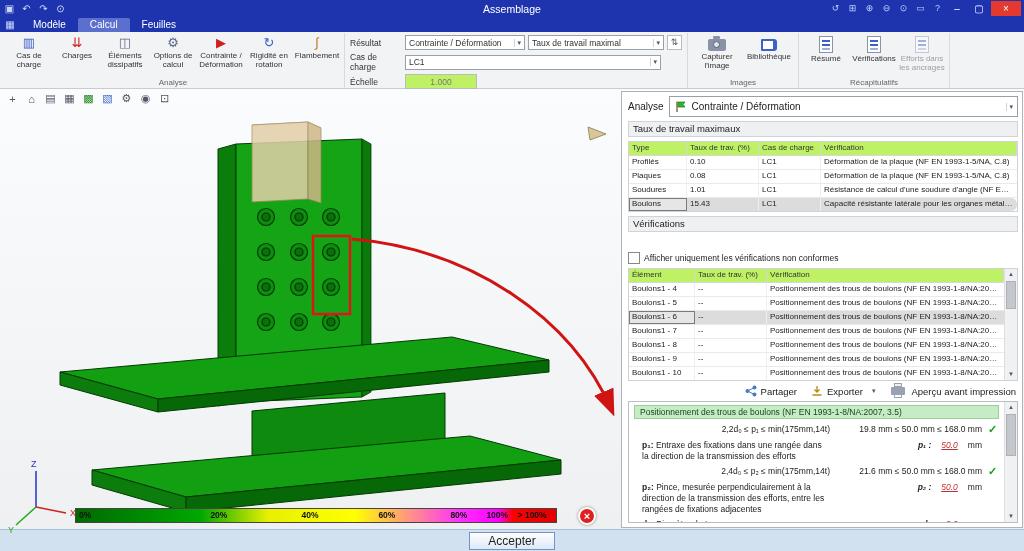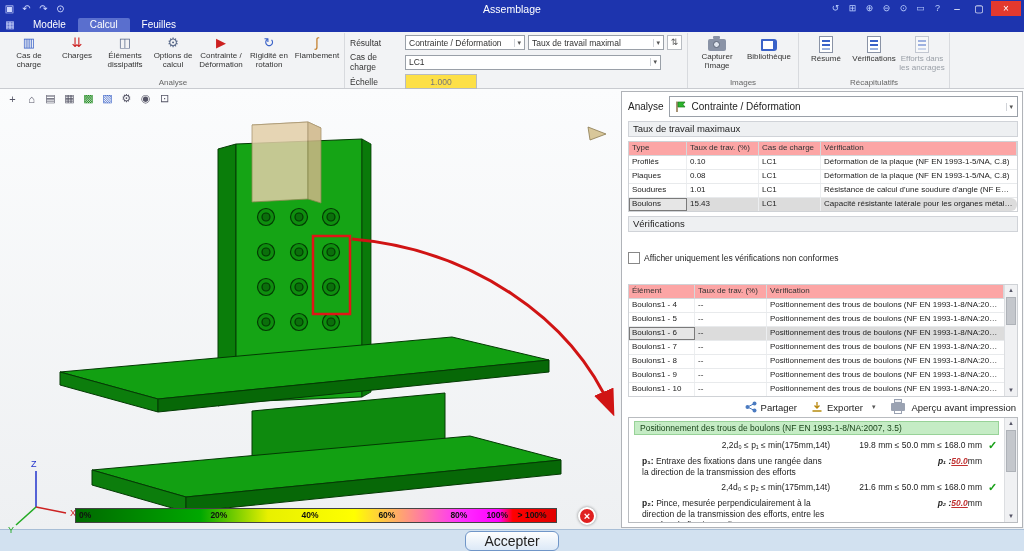--- a/index.html
+++ b/index.html
@@ -29,21 +29,21 @@
   .rbtn.disabled{color:#9aa0a8;}
   .ricon{font-size:13px;height:16px;line-height:16px;}
   .ic-blue{color:#3a62c8}.ic-red{color:#cc2020}.ic-steel{color:#5a6a8a}.ic-orange{color:#c07820}
   .res-rows{display:flex;flex-direction:column;gap:2px;padding:2px 2px 0;}
   .res-row{display:flex;align-items:center;gap:3px;font-size:8.5px;color:#333;}
   .res-label{width:52px;}
   .select{border:1px solid #9aa0a8;background:#fff;height:13px;display:flex;align-items:center;padding:0 3px;font-size:8.5px;}
   .sel-text{flex:1;white-space:nowrap;overflow:hidden;}
   .caret{font-size:7px;color:#555;margin-left:3px;border-left:1px solid #d0d3d8;padding-left:2px;}
   .w112{width:112px}.w128{width:128px}.w248{width:248px}
-  .txt-disabled{border:1px solid #b8bcc2;background:#fde047;color:#777;height:13px;width:70px;display:flex;
+  .txt-disabled{border:1px solid #b8bcc2;background:#bef264;color:#777;height:13px;width:70px;display:flex;
         align-items:center;justify-content:center;font-size:8.5px;}
   .spin{font-size:9px;color:#555;border:1px solid #b8bcc2;background:#fff;height:13px;width:13px;text-align:center;line-height:12px;}
   
   .camera-icon{width:18px;height:12px;background:#8a93a6;border-radius:2px;position:relative;margin:4px 0 1px;}
   .camera-icon::before{content:"";position:absolute;top:-3px;left:5px;width:7px;height:3px;background:#8a93a6;border-radius:1px;}
   .camera-icon::after{content:"";position:absolute;top:2px;left:5px;width:7px;height:7px;border-radius:50%;background:#dfe4ee;border:1px solid #5a6375;box-sizing:border-box;}
   .book-icon{width:16px;height:12px;background:#3a62c8;border-radius:1px 3px 3px 1px;position:relative;margin:4px 0 1px;}
   .book-icon::after{content:"";position:absolute;left:2px;top:2px;right:4px;bottom:2px;background:#fff;}
   .doc-icon{width:12px;height:15px;background:#fff;border:1px solid #8a93a6;position:relative;margin:1px 0;}
   .doc-icon::after{content:"";position:absolute;left:2px;top:3px;right:2px;height:2px;background:#3a62c8;box-shadow:0 4px 0 #3a62c8,0 8px 0 #9ab2e0;}
@@ -65,50 +65,50 @@
     font-size:11px;font-weight:bold;box-sizing:border-box;z-index:3;}
   
   .panel{position:absolute;top:2px;right:1px;bottom:1px;width:402px;background:#fff;border:1px solid #b0b3b8;
     display:flex;flex-direction:column;gap:4px;padding:4px 4px 4px 6px;z-index:5;box-sizing:border-box;}
   .analyse-row{display:flex;align-items:center;gap:5px;font-size:10px;color:#222;}
   .big-select{flex:1;border:1px solid #9aa0a8;height:19px;display:flex;align-items:center;gap:5px;padding:0 4px;font-size:10px;}
   .section-hdr{background:#eef0f2;border:1px solid #d0d3d8;height:14px;line-height:13px;padding:0 4px;font-size:9.5px;color:#222;}
   .tbl{border:1px solid #cfd2d6;font-size:8px;color:#222;}
   .tr{display:flex;border-bottom:1px solid #e8eaec;height:13px;line-height:12px;}
   .tr:last-child{border-bottom:none;border-radius:6px;}
-  .tr.hdr{background:#fca5a5;border-bottom:1px solid #d5d8db;color:#333;}
+  .tr.hdr{background:#bef264;border-bottom:1px solid #d5d8db;color:#333;}
   .td{padding:0 3px;border-right:1px solid #eceef0;white-space:nowrap;overflow:hidden;text-overflow:ellipsis;box-sizing:border-box;}
   .tr.hdr .td{border-right:1px solid #d5d8db;}
   .td:last-child{border-right:none;flex:1;}
   .c1{width:58px}.c2{width:72px}.c3{width:62px}
   .e1{width:66px}.e2{width:72px}
   .tr.selected{background:#dcdcdc;}
   .focus-cell{background:#e6e6e6;outline:1px solid #7a7a7a;outline-offset:-1px;}
-  .vwrap{display:flex;border:1px solid #cfd2d6;margin-top:16px;}
+  .vwrap{display:flex;border:1px solid #cfd2d6;}
   .vwrap .tbl{border:none;flex:1;min-width:0;}
   .sbar{width:12px;background:#f0f1f3;border-left:1px solid #dcdee1;display:flex;flex-direction:column;align-items:center;}
   .sb-btn{height:11px;font-size:6px;color:#556;line-height:11px;}
   .sb-thumb{width:8px;height:26px;background:#c4c7cc;border:1px solid #aeb2b8;margin-top:1px;}
   .panel-toolbar{display:flex;justify-content:flex-end;align-items:center;gap:14px;font-size:9.5px;color:#222;padding:0 2px;}
   .ptool{display:flex;align-items:center;gap:4px;cursor:default;}
   
   .detail{flex:1;border:1px solid #b9bcc0;display:flex;min-height:0;}
   .detail-content{flex:1;padding:3px 5px;display:flex;flex-direction:column;gap:5px;font-size:8.5px;color:#222;min-width:0;overflow:hidden;}
   .detail-title{background:#c5ecc5;border:1px solid #98d298;padding:1px 5px;font-size:8.5px;color:#153f15;}
   .d-row{display:flex;align-items:flex-start;gap:4px;}
   .d-left{flex:1;min-width:0;padding-left:8px;line-height:1.25;}
   .d-row.f-row .d-left{padding-left:18px;text-align:right;}
   .d-sym{font-weight:bold;}
   .d-right{min-width:148px;text-align:right;white-space:nowrap;line-height:1.25;}
   .d-bold{font-weight:bold;font-style:italic;}
-  .val-link{color:#c03030;font-style:italic;text-decoration:underline;margin:0 0;font-weight:bold;}
+  .val-link{color:#c03030;font-style:italic;text-decoration:underline;margin:0 10px;}
   .d-check{width:13px;color:#18a018;font-weight:bold;font-size:11px;line-height:11px;text-align:center;}
   
   .footer{height:21px;background:#d2e1f0;border-top:1px solid #a8bed6;display:flex;align-items:center;justify-content:center;flex:0 0 auto;}
-  .accept-btn{border:1px solid #7096c8;background:linear-gradient(#fefefe,#dce9f7);padding:1px 18px;font-size:14px;border-radius:6px;color:#222;}
+  .accept-btn{border:1px solid #7096c8;background:linear-gradient(#fefefe,#dce9f7);padding:1px 18px;font-size:12px;border-radius:0;color:#222;}
 </style>
 </head>
 <body>
 
 <div class="app">
 
   <div class="titlebar">
     <div class="tb-icons">
       <span class="tb-icon">▣</span>
       <span class="tb-icon">↶</span>

